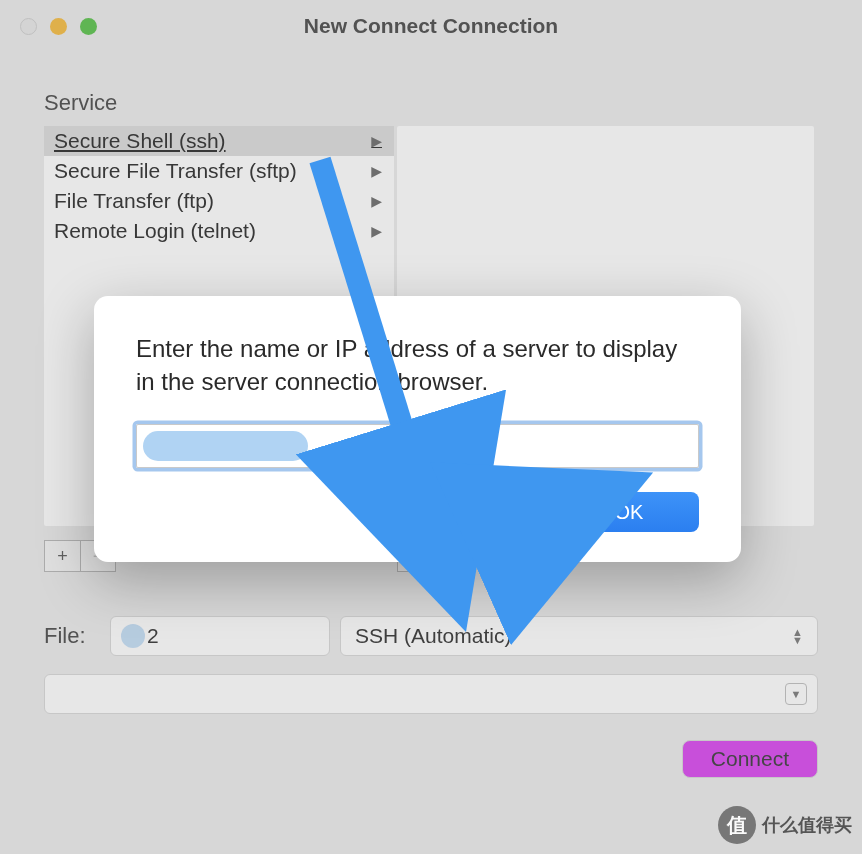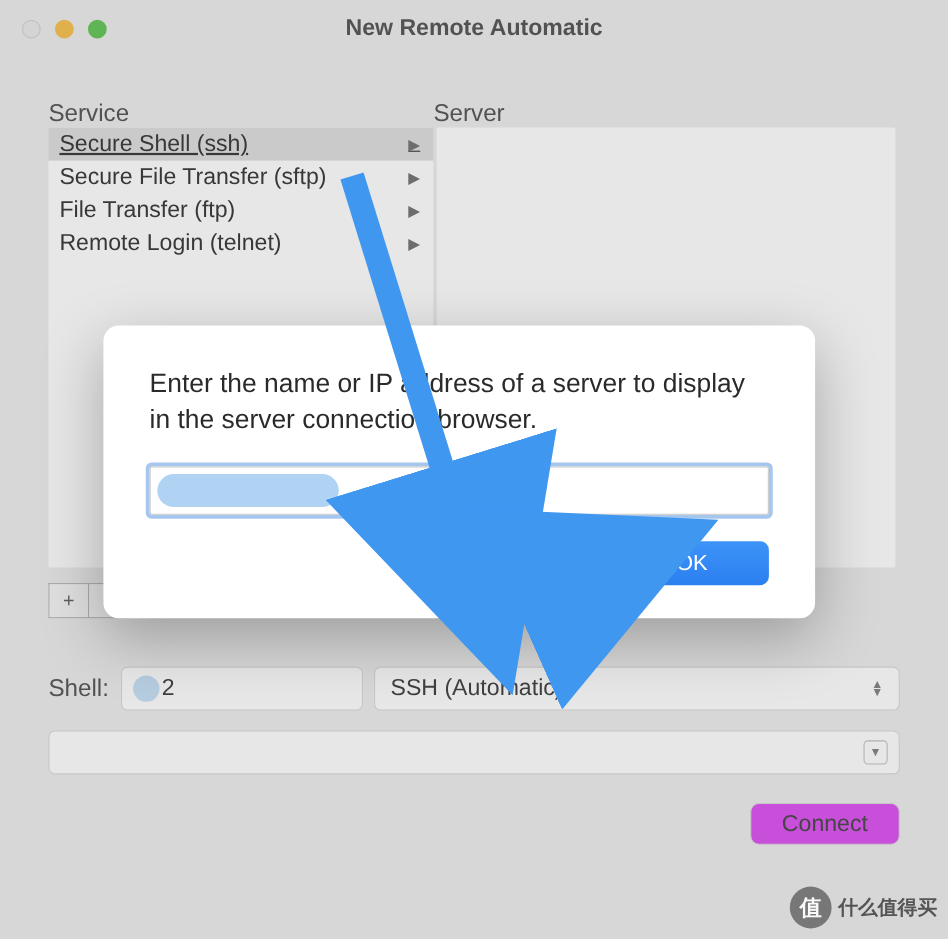--- a/index.html
+++ b/index.html
@@ -44,20 +44,21 @@
       font-size: 21px;
       font-weight: 600;
       color: #4a4a4a;
       pointer-events: none;
     }
     .content {
       padding: 38px 44px 20px 44px;
     }
     .columns-header {
       display: flex;
+      margin-bottom: 10px;
     }
     .col-label {
       font-size: 22px;
       color: #4a4a4a;
     }
     .col-left { width: 350px; }
     .col-right { flex: 1; }
     .lists {
       display: flex;
       gap: 0;
@@ -309,28 +310,27 @@
 <body>
 
 <div class="window">
 
   <div class="titlebar">
     <div class="traffic-lights">
       <div class="light red"></div>
       <div class="light yellow"></div>
       <div class="light green"></div>
     </div>
-    <div class="window-title">New Remote Automatic</div>
+    <div class="window-title">New Connect Connection</div>
   </div>
 
   <div class="content">
 
     <div class="columns-header">
       <div class="col-label col-left">Service</div>
-      <div class="col-label col-right">Server</div>
     </div>
 
     <div class="lists">
       <div class="service-list">
         <div class="list-item selected">
           <span>Secure Shell (ssh)</span>
           <span class="chevron">▶</span>
         </div>
         <div class="list-item">
           <span>Secure File Transfer (sftp)</span>
@@ -357,21 +357,21 @@
       </div>
       <div class="pm-right">
         <div class="pm-group">
           <div class="pm-btn plus">+</div>
           <div class="pm-btn minus disabled">−</div>
         </div>
       </div>
     </div>
 
     <div class="user-row">
-      <div class="user-label">Shell:</div>
+      <div class="user-label">File:</div>
       <div class="user-input">
         <div class="censor"></div>
         <span>2</span>
       </div>
       <div class="ssh-select">
         <span>SSH (Automatic)</span>
         <span class="updown">
             <span>▲</span>
             <span>▼</span>
           </span>

